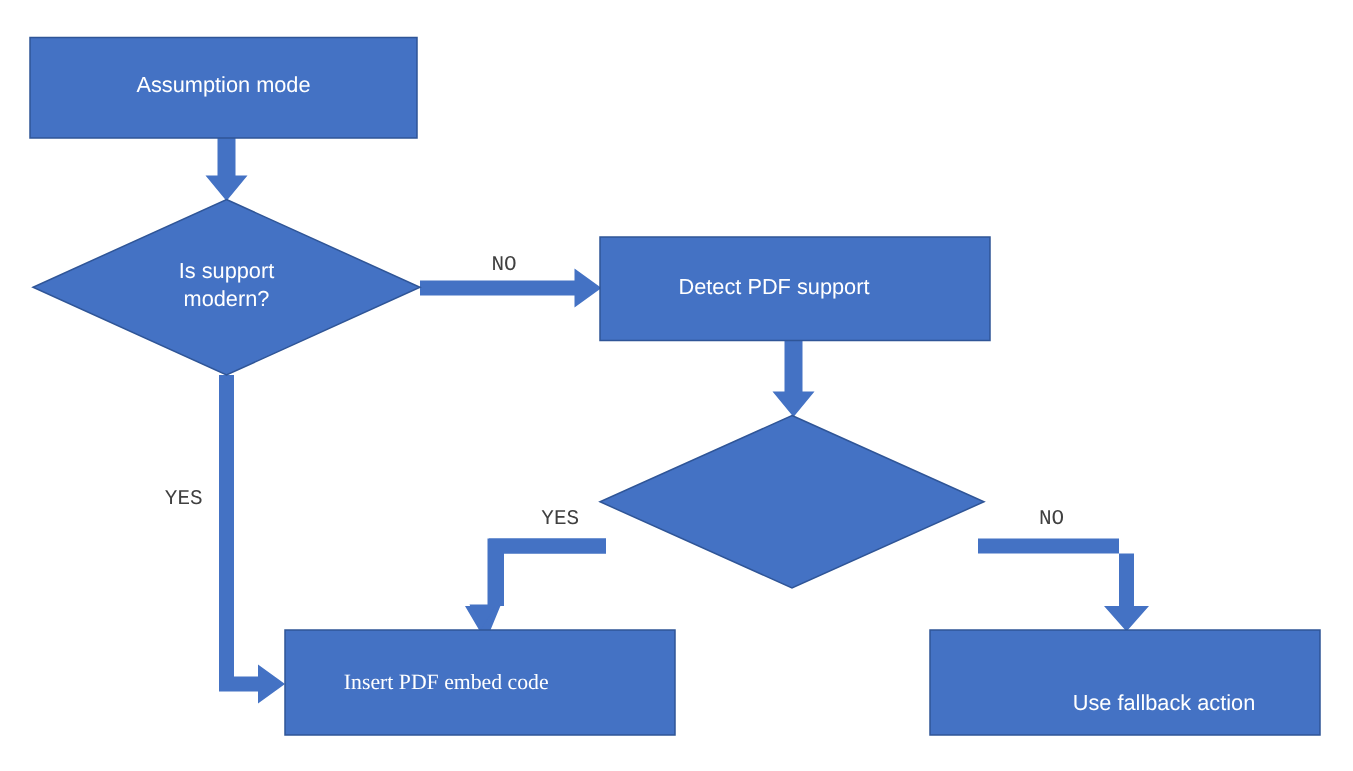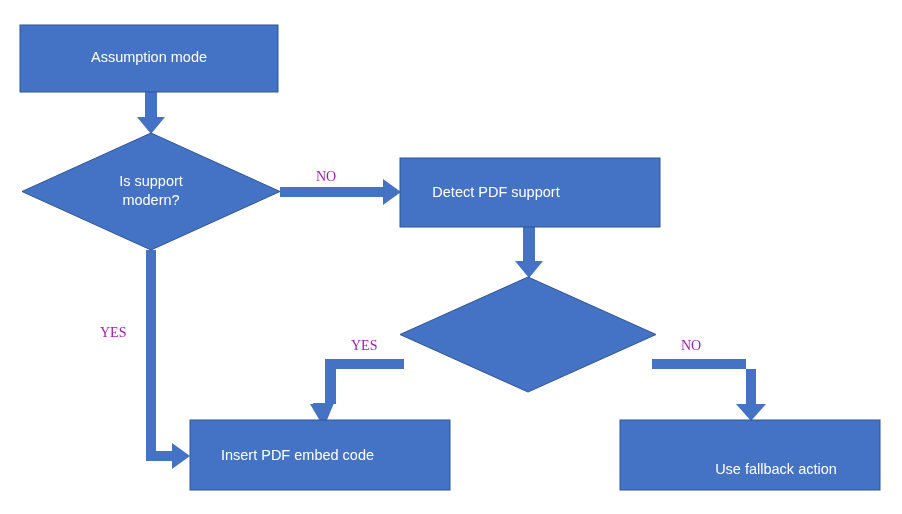--- a/index.html
+++ b/index.html
@@ -29,24 +29,25 @@
     color: #ffffff;
     font-size: 14.5px;
     line-height: 19px;
     text-align: center;
     white-space: pre-line;
     pointer-events: none;
     font-family: "Liberation Sans", sans-serif;
   }
   .edge-label {
     position: absolute;
-    color: #a21caf;
+    color: #404040;
     font-size: 14px;
     line-height: 16px;
-    font-family: Liberation Serif, serif;
+    text-align: center;
+    font-family: Liberation Mono, monospace;
     white-space: nowrap;
   }
 </style>
 </head>
 <body>
 
 <div id="canvas">
 
   <svg id="flow-svg" viewBox="0 0 902 514">
 
@@ -103,24 +104,24 @@
     
     <rect x="620" y="420" width="260" height="70" fill="#4472C4" stroke="#2F5597" stroke-width="1"></rect>
 
   </svg>
 
   <div class="node-label" style="left:20px; top:48px; width:258px;">Assumption mode</div>
 
   <div class="node-label" style="left:22px; top:172px; width:258px;">Is support
 modern?</div>
 
-  <div class="node-label" style="left:388px; top:183px; width:216px;">Detect PDF support</div>
+  <div class="node-label" style="left:408px; top:183px; width:216px;">Detect PDF support</div>
 
 
-  <div class="node-label" style="left:190px; top:446px; width:215px;">Insert PDF embed code</div>
+  <div class="node-label" style="left:190px; top:446px; width:215px;font-family:Liberation Serif, serif;">Insert PDF embed code</div>
 
   <div class="node-label" style="left:620px; top:460px; width:312px;">Use fallback action</div>
 
   <div class="edge-label" style="left:316px; top:169px; width:40px;">NO</div>
 
   <div class="edge-label" style="left:100px; top:325px; width:45px;">YES</div>
 
   <div class="edge-label" style="left:351px; top:338px; width:45px;">YES</div>
 
   <div class="edge-label" style="left:681px; top:338px; width:40px;">NO</div>

